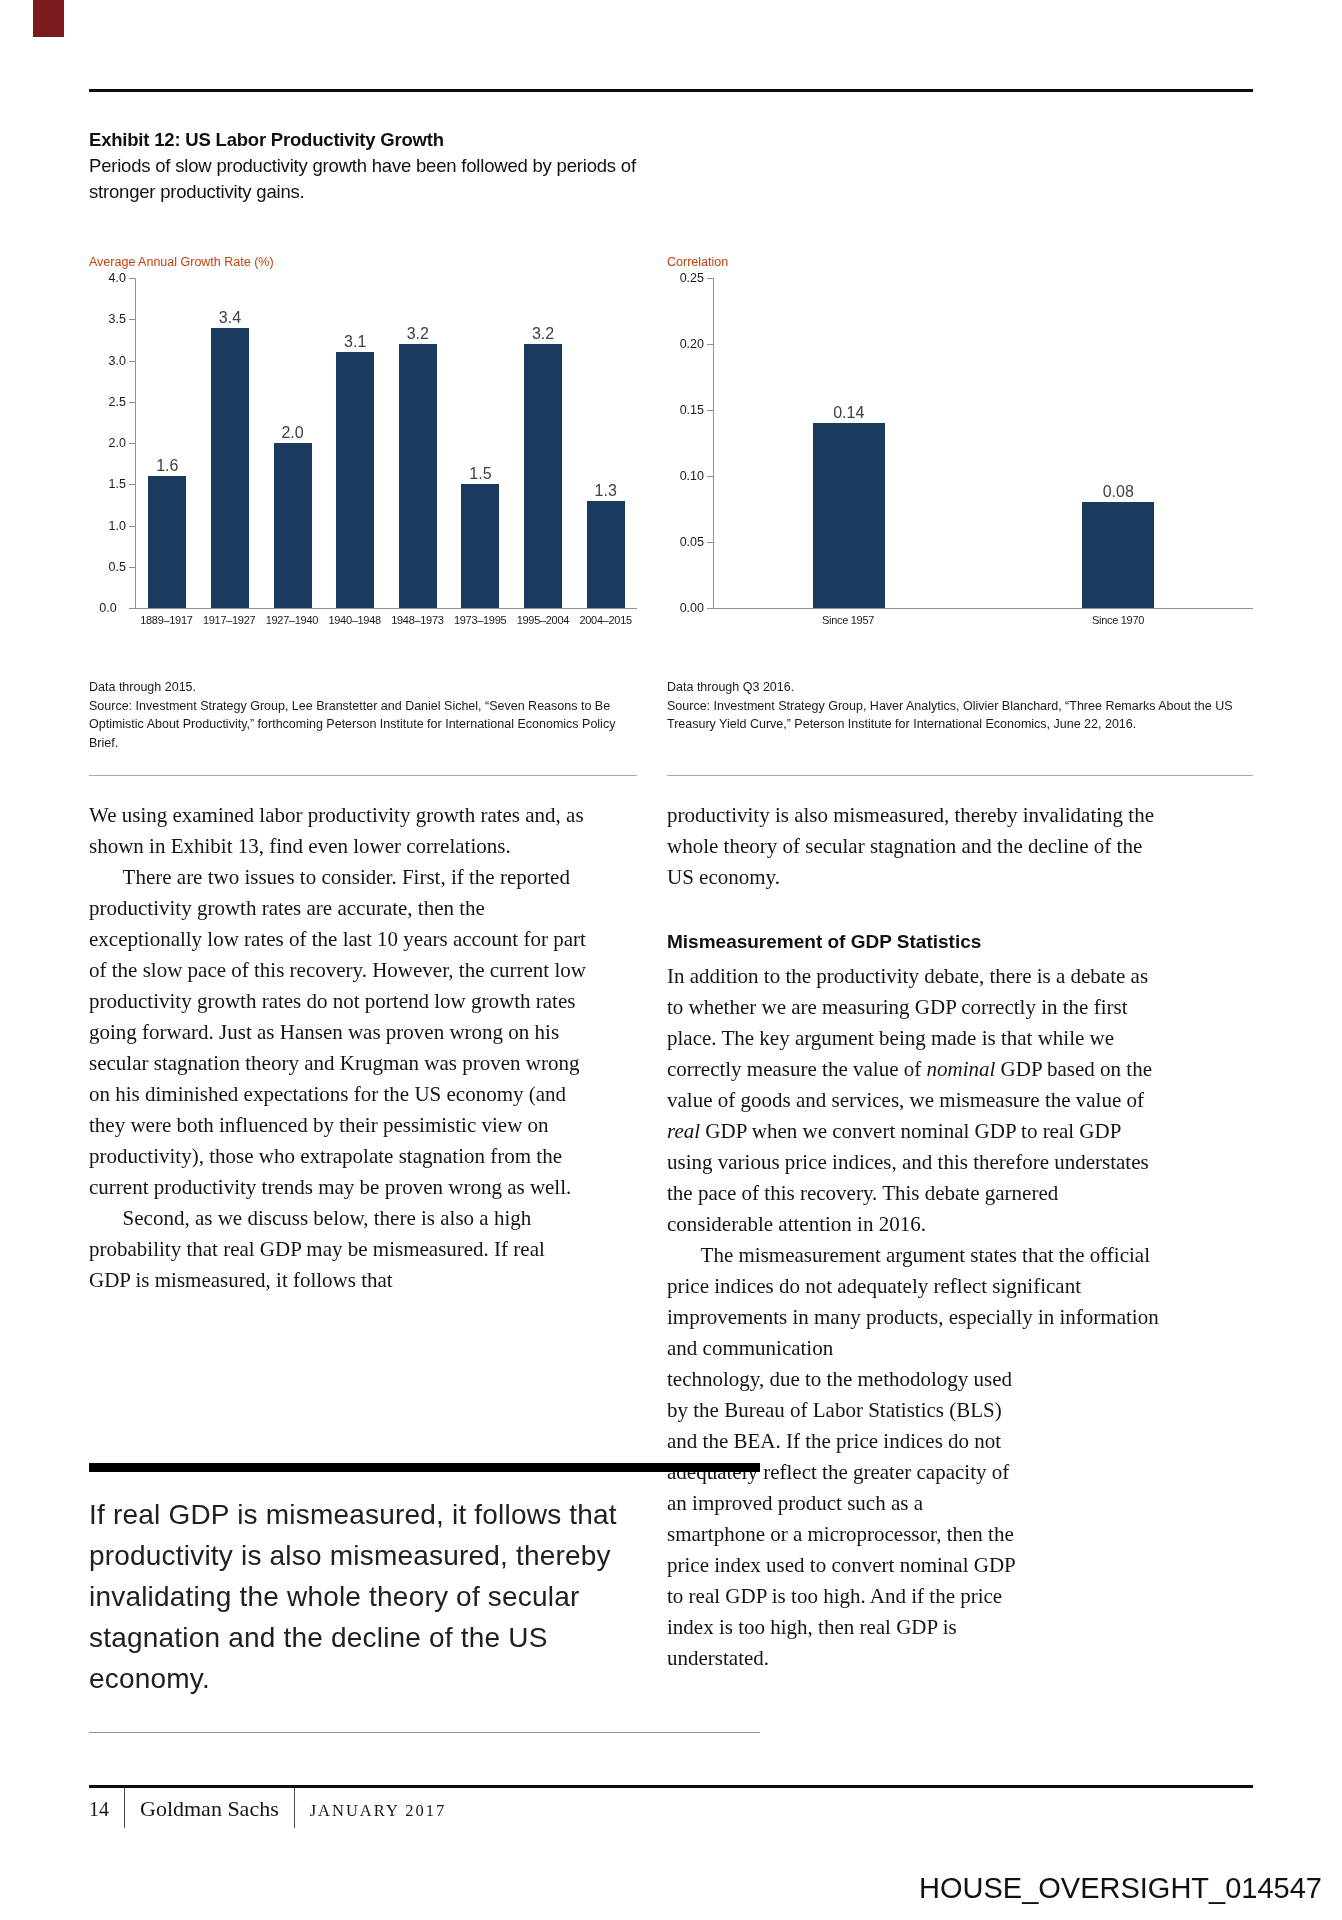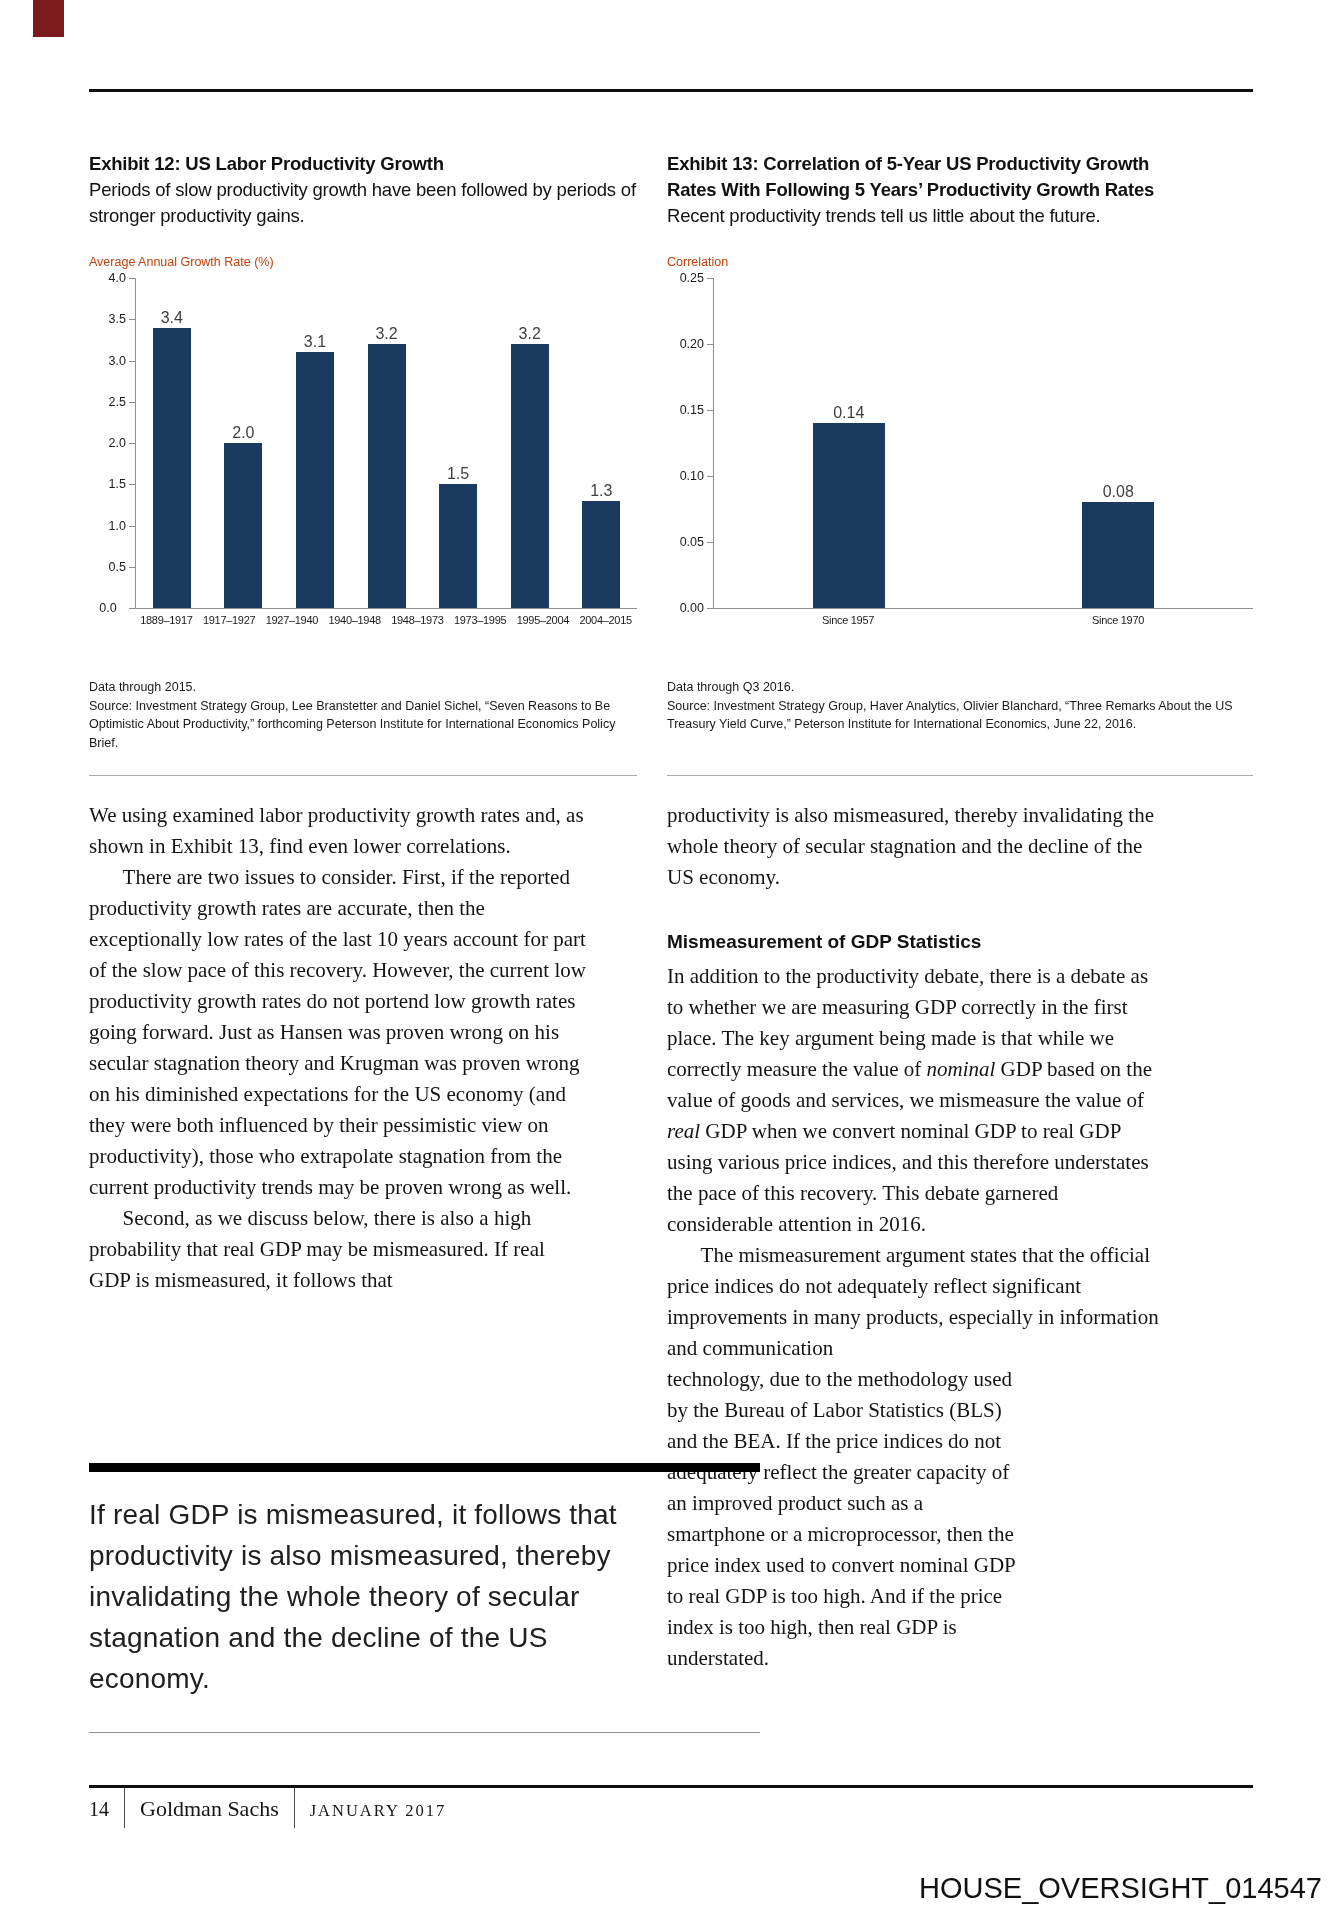--- a/index.html
+++ b/index.html
@@ -2,21 +2,21 @@
 <html><head>
 <meta charset="utf-8">
 <style>
   html,body{margin:0;padding:0;background:#fff;}
   .page{position:relative;width:1342px;height:1920px;background:#ffffff;overflow:hidden;
         font-family:"Liberation Sans",sans-serif;color:#1a1a1a;}
 
   .edge-tab{position:absolute;left:33px;top:0;width:31px;height:37px;}
   .rule-top{position:absolute;left:89px;top:89px;width:1164px;height:3px;background:#0d0d0d;}
 
-  .ex-header{position:absolute;top:127px;margin-top:24px;}
+  .ex-header{position:absolute;top:127px;}
   .ex-header.left{left:89px;width:548px;}
   .ex-header.right{left:667px;width:505px;}
   .ex-title{font-weight:700;font-size:18.5px;line-height:26px;letter-spacing:-0.2px;color:#111;}
   .ex-sub{font-weight:400;font-size:18.5px;line-height:26px;letter-spacing:-0.2px;color:#111;}
 
   .chart-block{position:absolute;top:254px;}
   .chart-block.left{left:89px;width:548px;}
   .chart-block.right{left:667px;width:586px;}
   .axis-label{font-size:12.5px;line-height:16px;color:#c2410c;margin-bottom:8px;}
   .plot{position:relative;height:330px;margin-left:46px;border-left:1px solid #8f8f8f;border-bottom:1px solid #8f8f8f;}
@@ -68,24 +68,20 @@
 <body>
 
 <div class="page">
 
   <div class="edge-tab" style="background: rgb(123, 26, 28);"></div>
   <div class="rule-top"></div>
 
   <div class="ex-header left">
     <div class="ex-title">Exhibit 12: US Labor Productivity Growth</div>
     <div class="ex-sub">Periods of slow productivity growth have been followed by periods of stronger productivity gains.</div>
-  </div>
-  <div class="ex-header right">
-    <div class="ex-title">Exhibit 13: Correlation of 5-Year US Productivity Growth Rates With Following 5 Years’ Productivity Growth Rates</div>
-    <div class="ex-sub">Recent productivity trends tell us little about the future.</div>
   </div>
 
   <div class="chart-block left chart-a">
     <div class="axis-label">Average Annual Growth Rate (%)</div>
     <div class="plot">
         <div class="ytick-label" style="top: calc(0% - 8px); text-align: right;">4.0</div>
         <div class="ytick-mark" style="top: 0%;"></div>
         <div class="ytick-label" style="top: calc(12.5% - 8px);">3.5</div>
         <div class="ytick-mark" style="top: 12.5%;"></div>
         <div class="ytick-label" style="top: calc(25% - 8px);">3.0</div>
@@ -97,20 +93,24 @@
         <div class="ytick-label" style="top: calc(62.5% - 8px);">1.5</div>
         <div class="ytick-mark" style="top: 62.5%;"></div>
         <div class="ytick-label" style="top: calc(75% - 8px);">1.0</div>
         <div class="ytick-mark" style="top: 75%;"></div>
         <div class="ytick-label" style="top: calc(87.5% - 8px);">0.5</div>
         <div class="ytick-mark" style="top: 87.5%;"></div>
         <div class="ytick-label" style="top: calc(100% - 8px); text-align: center;">0.0</div>
         <div class="ytick-mark" style="top: 100%;"></div>
         <div class="bars">
           <div class="slot">
+            <div class="val">1.6</div>
+            <div class="bar" style="height: 40%; background: rgb(27, 58, 95);"></div>
+          </div>
+          <div class="slot">
             <div class="val">3.4</div>
             <div class="bar" style="height: 85%; background: rgb(27, 58, 95);"></div>
           </div>
           <div class="slot">
             <div class="val">2.0</div>
             <div class="bar" style="height: 50%; background: rgb(27, 58, 95);"></div>
           </div>
           <div class="slot">
             <div class="val">3.1</div>
             <div class="bar" style="height: 77.5%; background: rgb(27, 58, 95);"></div>

